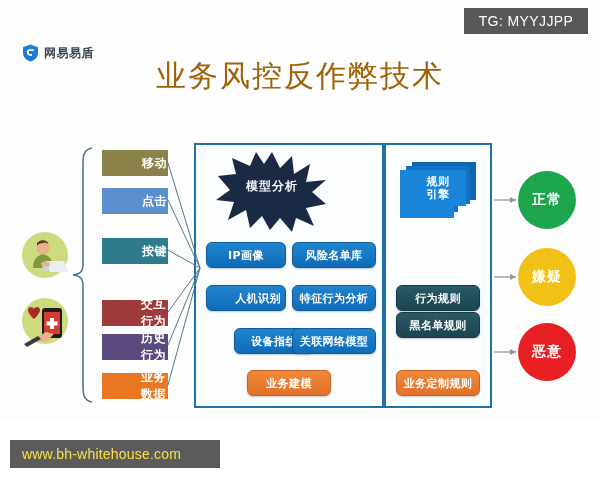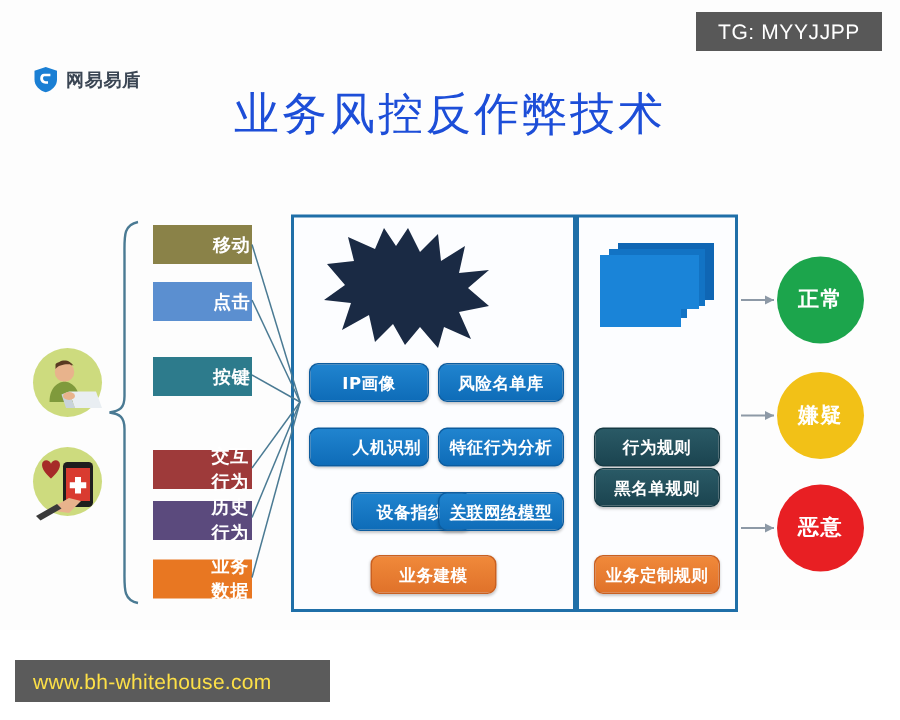--- a/index.html
+++ b/index.html
@@ -68,21 +68,21 @@
     letter-spacing: 0.5px;
   }
 
   
   .title {
     position: absolute;
     left: 0; top: 56px;
     width: 600px;
     text-align: center;
     font-size: 30px;
-    color: #1d4ed8;
+    color: #a16207;
     letter-spacing: 2px;
     font-family: "DejaVu Sans", sans-serif;
   }
 
   
   .persona {
     position: absolute;
     width: 56px; height: 56px;
   }
   .persona-a { left: 16px; top: 228px; }
@@ -336,51 +336,56 @@
   <div class="src-label src-wide" style="left: 102px; top: 373px; background: rgb(232, 119, 34);">
     <span>业务数据</span>
   </div>
 
   <div class="panel panel-model"></div>
 
   <svg class="starburst" viewBox="0 0 112 82">
     <polygon fill="#1a2a44" points="56,2 64,18 76,6 78,24 94,14 90,32 110,30 96,42 110,54 90,58 98,76 80,68 76,82
               64,68 54,80 46,66 34,78 30,60 12,70 18,52 0,50 14,40 2,26 20,24 16,8 34,16 40,2 48,14"></polygon>
   </svg>
+  <div class="starburst-label">模型分析</div>
 
   <div class="cap-box cap-left" style="top:242px;">
     <span>IP画像</span>
   </div>
   <div class="cap-box cap-right" style="top:242px;">
     <span>风险名单库</span>
   </div>
   <div class="cap-box cap-left" style="top:285px;padding-left:24px;">
     <span>人机识别</span>
   </div>
   <div class="cap-box cap-right" style="top:285px;">
     <span>特征行为分析</span>
   </div>
   <div class="cap-box cap-left" style="top:328px;margin-left:28px;">
     <span>设备指纹</span>
   </div>
-  <div class="cap-box cap-right" style="top:328px;text-decoration:underline;">
+  <div class="cap-box cap-right" style="top:328px;">
     <span>关联网络模型</span>
   </div>
 
   <div class="cta-box cta-model">
     <span>业务建模</span>
   </div>
 
   <div class="panel panel-rules"></div>
 
   <svg class="rules-stack" viewBox="0 0 84 62">
     <polygon fill="#0f66b4" points="14,2 78,2 78,40 66,40 66,46 14,46"></polygon>
     <polygon fill="#1273c4" points="8,6 72,6 72,44 60,44 60,52 8,52"></polygon>
     <polygon fill="#1a84d8" points="2,10 68,10 68,46 56,46 56,58 2,58"></polygon>
   </svg>
+  <div class="rules-stack-label">
+    <span>规则</span><br>
+    <span>引擎</span>
+  </div>
 
   <div class="rule-box" style="top:285px;">
     <span>行为规则</span>
   </div>
   <div class="rule-box" style="top:312px;">
     <span>黑名单规则</span>
   </div>
 
   <div class="cta-box cta-rules">
     <span>业务定制规则</span>

